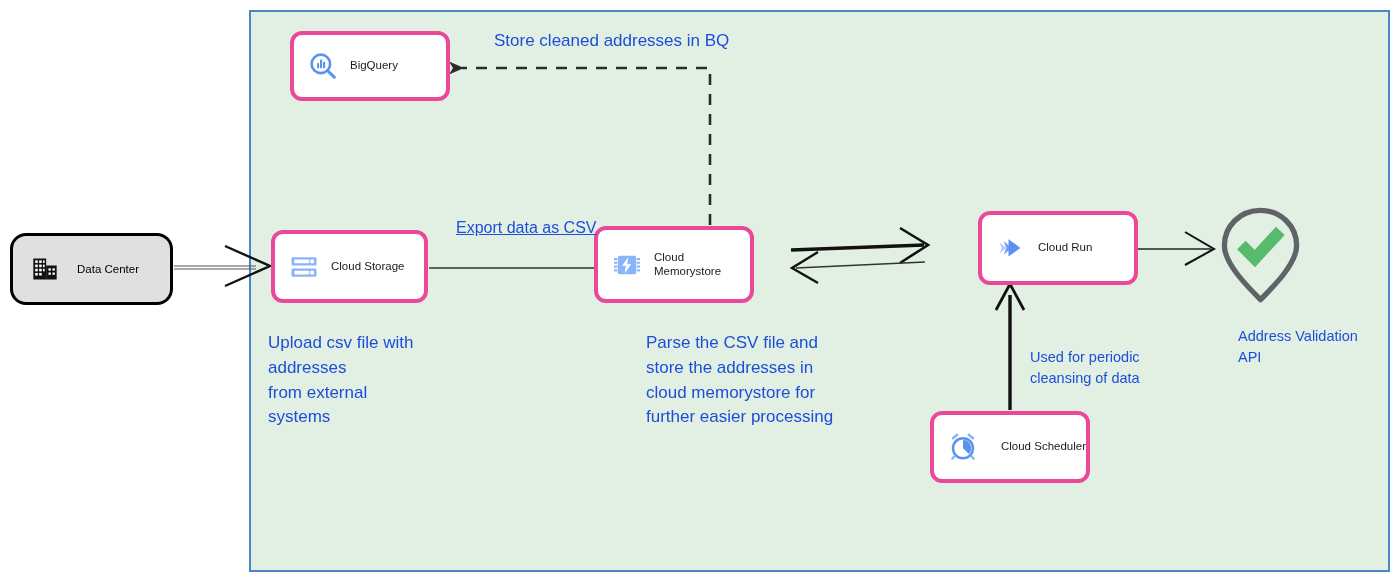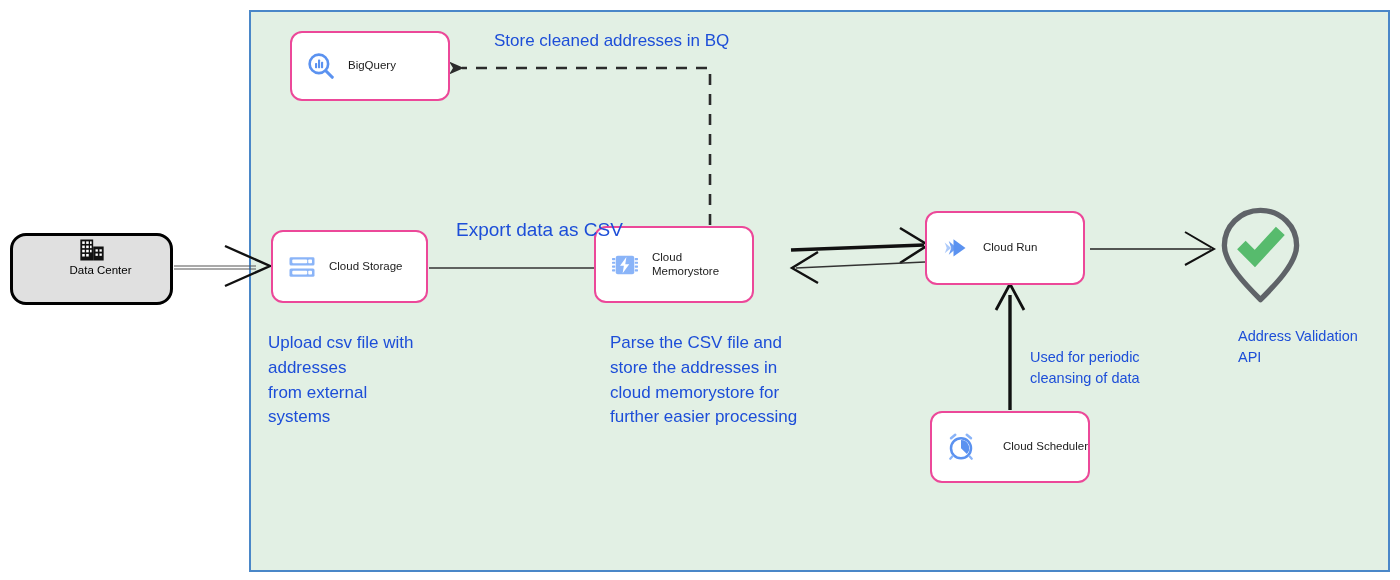--- a/index.html
+++ b/index.html
@@ -30,21 +30,21 @@
     left: 249px; top: 10px;
     width: 1141px; height: 562px;
     background: #e2f0e4;
     border: 2px solid #4a87c8;
   }
 
   
   .node {
     position: absolute;
     background: #ffffff;
-    border: 2px solid #ec4899;
+    border: 4px solid #ec4899;
     border-radius: 12px;
     display: flex;
     align-items: center;
     padding-left: 14px;
   }
   .node .ico {
     flex: 0 0 auto;
     width: 30px; height: 30px;
     display: block;
     margin-right: 12px;
@@ -59,41 +59,40 @@
   #node-datacenter {
     position: absolute;
     left: 10px; top: 233px;
     width: 163px; height: 72px;
     background: #e0e0e0;
     border: 3px solid #000000;
     border-radius: 16px;
     display: flex;
     align-items: center;
     padding-left: 18px;
-    flex-direction: column;
   }
   #node-datacenter .ico { width: 28px; height: 28px; margin-right: 18px; }
   #node-datacenter .label { font-size: 11.5px; color: #000; }
 
   #node-bigquery    { left: 290px; top: 31px;  width: 160px; height: 70px; }
   #node-storage     { left: 271px; top: 230px; width: 157px; height: 73px; padding-left: 14px; }
   #node-memorystore { left: 594px; top: 226px; width: 160px; height: 77px; }
-  #node-cloudrun    { left: 925px; top: 211px; width: 160px; height: 74px; }
+  #node-cloudrun    { left: 978px; top: 211px; width: 160px; height: 74px; }
   #node-scheduler   { left: 930px; top: 411px; width: 160px; height: 72px; justify-content: space-between; }
 
   
   .caption {
     position: absolute;
     color: #1d4ed8;
     white-space: pre-line;
   }
   #lbl-store-bq    { left: 494px; top: 31px;  font-size: 17px; }
-  #lbl-export-csv  { left: 456px; top: 219px; font-size: 19px; }
+  #lbl-export-csv  { left: 456px; top: 219px; font-size: 16px; text-decoration: underline; }
   #lbl-upload      { left: 268px; top: 331px; font-size: 17px; line-height: 1.46; }
-  #lbl-parse       { left: 610px; top: 331px; font-size: 17px; line-height: 1.46; }
+  #lbl-parse       { left: 646px; top: 331px; font-size: 17px; line-height: 1.46; }
   #lbl-periodic    { left: 1030px; top: 347px; font-size: 14.5px; line-height: 1.45; }
   #lbl-avapi       { left: 1238px; top: 326px; font-size: 14.5px; line-height: 1.45; }
 </style>
 </head>
 <body>
 
 <div id="canvas">
 
   <div class="container-box"></div>
 

